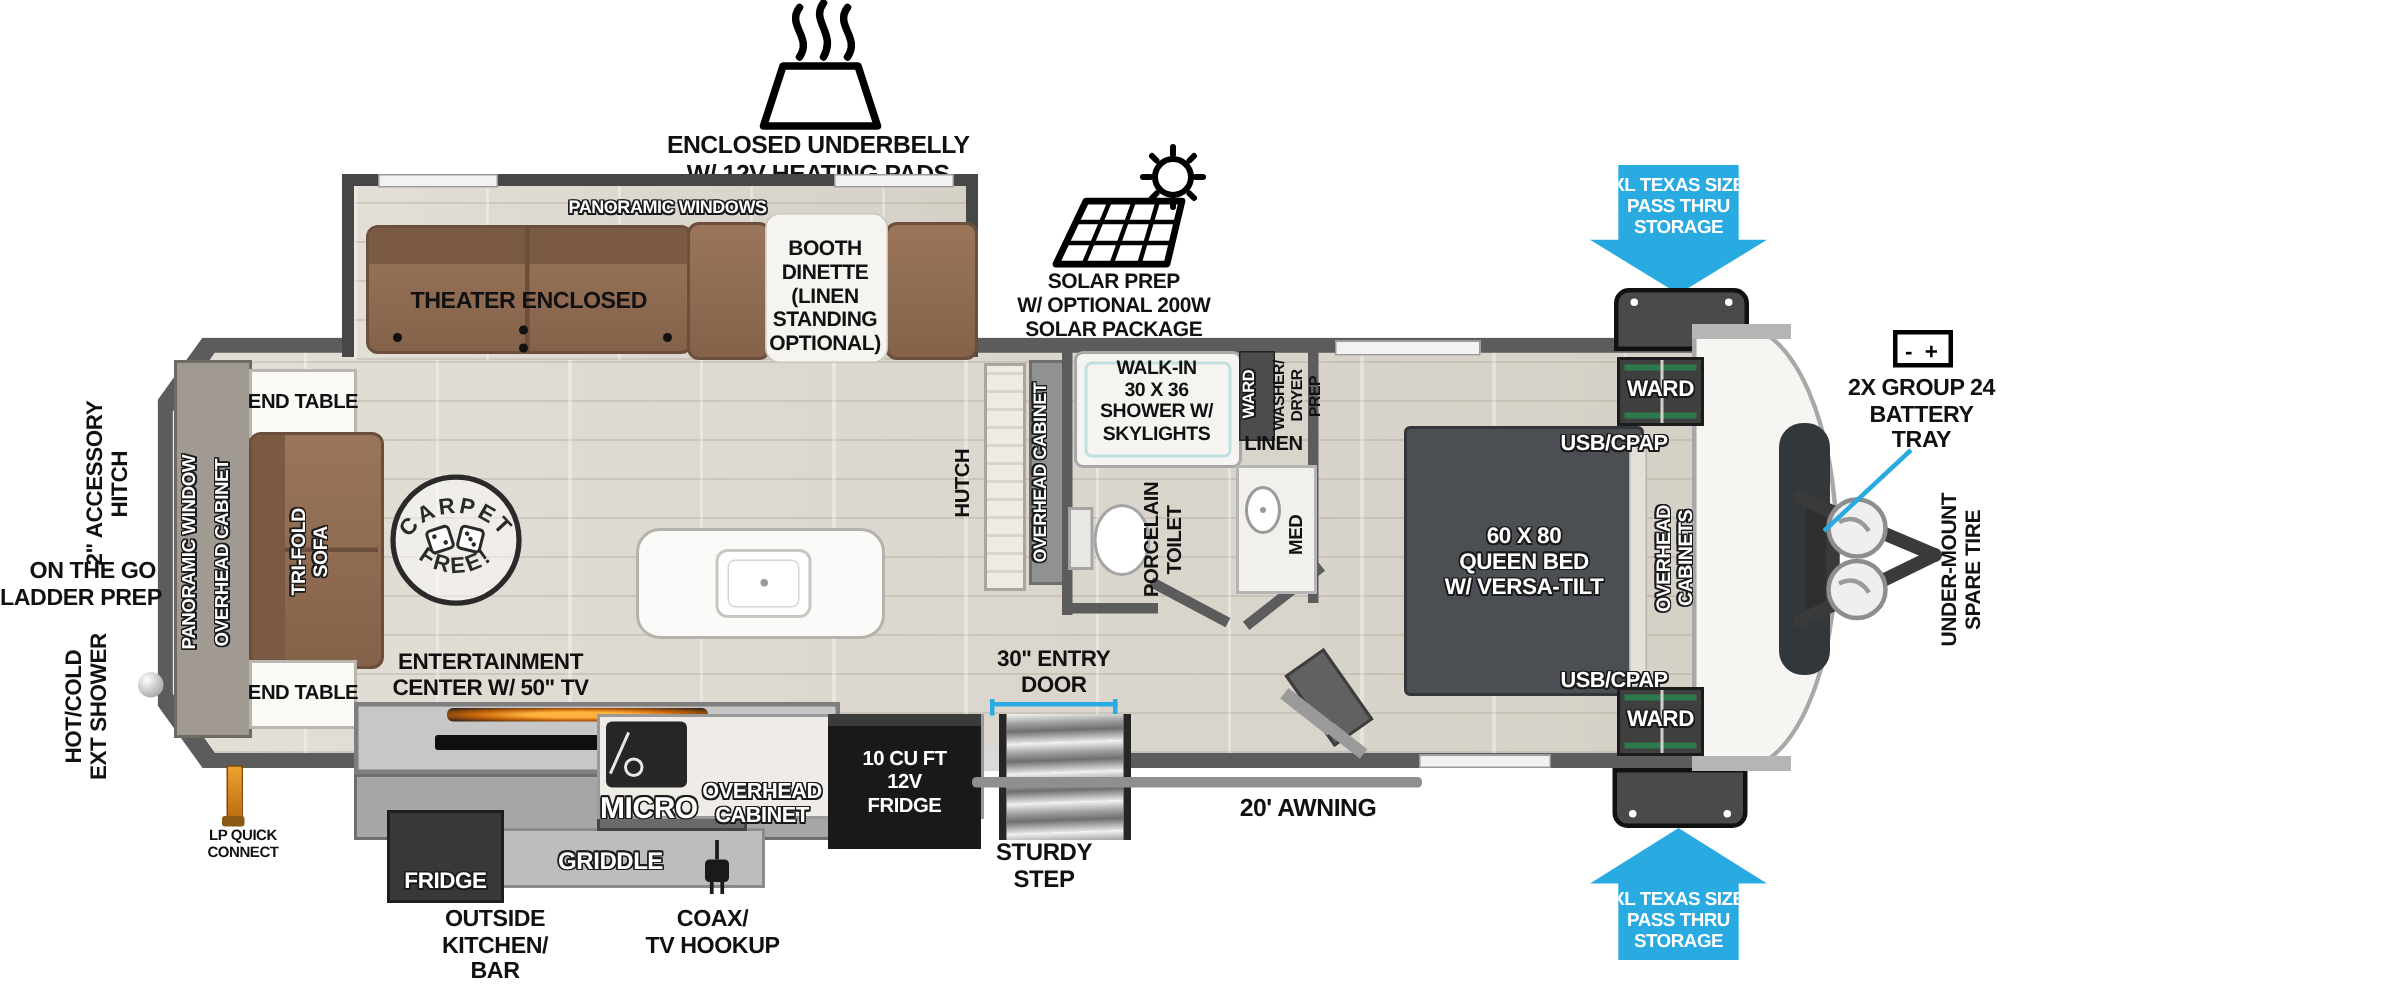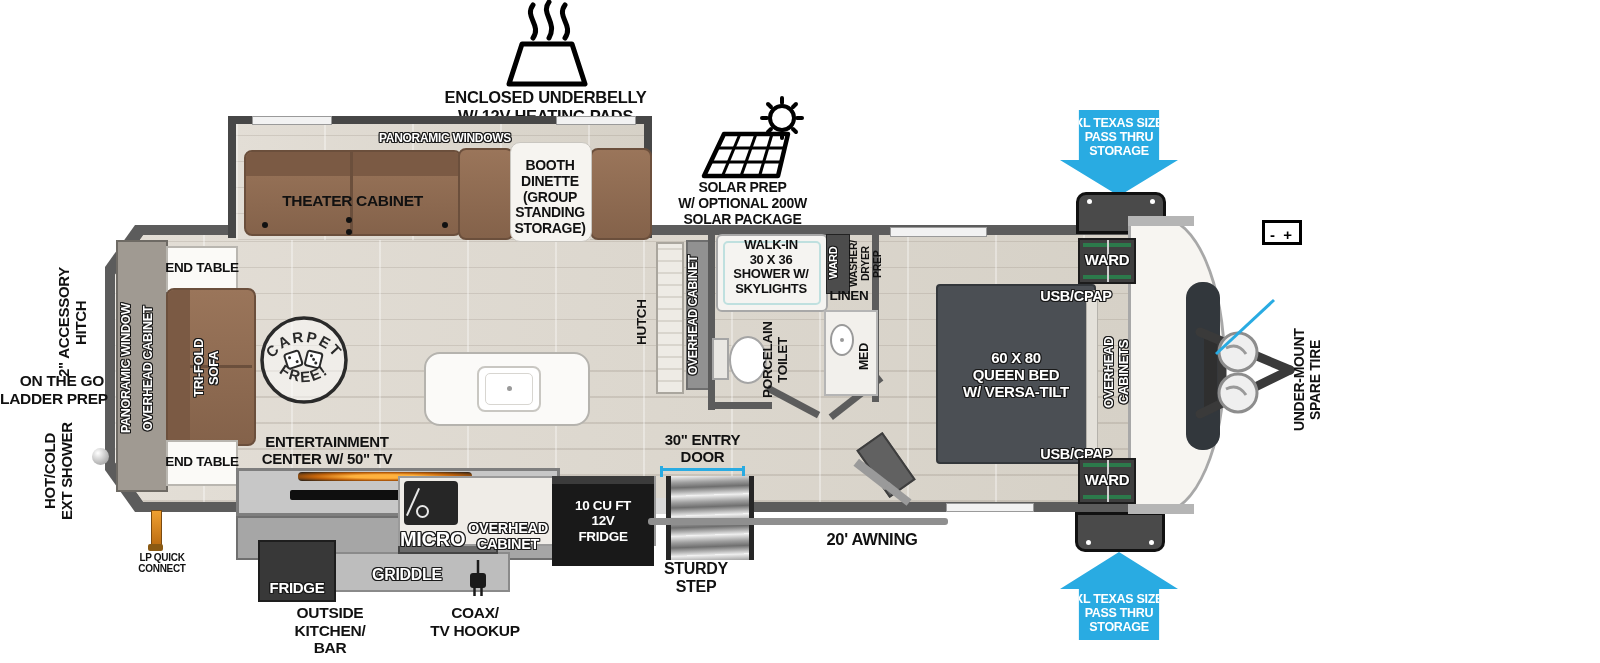--- a/index.html
+++ b/index.html
@@ -95,32 +95,32 @@
 
   <div class="abs brown" style="left:244px;top:150px;width:214px;height:82px">
     <div class="abs" style="left:0;top:0;width:100%;height:24px;background:#7b5a44;border-radius:6px 6px 0 0"></div>
     <div class="abs" style="left:104px;top:0;width:3px;height:100%;background:#6b4f3c"></div>
   </div>
   <div class="abs dot" style="left:262px;top:222px"></div>
   <div class="abs dot" style="left:346px;top:217px"></div>
   <div class="abs dot" style="left:346px;top:229px"></div>
   <div class="abs dot" style="left:442px;top:222px"></div>
   <div class="abs lbl" style="left:270px;top:192px;width:165px;font-size:15.5px">
-    <div>THEATER CABINET</div>
+    <div>THEATER ENCLOSED</div>
   </div>
 
   <div class="abs brown" style="left:458px;top:148px;width:52px;height:88px"></div>
   <div class="abs brown" style="left:590px;top:148px;width:58px;height:88px"></div>
   <div class="abs" style="left:510px;top:142px;width:80px;height:98px;background:#f6f4f0;border:1px solid #c9c6c0;border-radius:10px"></div>
   <div class="abs lbl" style="left:498px;top:158px;width:104px;font-size:14px">
     <div>BOOTH</div>
     <div>DINETTE</div>
-    <div>(GROUP</div>
+    <div>(LINEN</div>
     <div>STANDING</div>
-    <div>STORAGE)</div>
+    <div>OPTIONAL)</div>
   </div>
 
   <div class="abs" style="left:1076px;top:192px;width:84px;height:36px;background:#4a4a4a;border:3px solid #111;border-radius:10px 10px 0 0">
     <div class="abs" style="left:8px;top:4px;width:5px;height:5px;background:#fff;border-radius:50%"></div>
     <div class="abs" style="right:8px;top:4px;width:5px;height:5px;background:#fff;border-radius:50%"></div>
   </div>
   <div class="abs" style="left:1075px;top:512px;width:84px;height:34px;background:#4a4a4a;border:3px solid #111;border-radius:0 0 10px 10px">
     <div class="abs" style="left:8px;bottom:4px;width:5px;height:5px;background:#fff;border-radius:50%"></div>
     <div class="abs" style="right:8px;bottom:4px;width:5px;height:5px;background:#fff;border-radius:50%"></div>
   </div>
@@ -142,20 +142,25 @@
     <circle cx="46" cy="105" r="19" fill="#efefef" stroke="#8d8d8d" stroke-width="3"></circle>
     <path d="M34,60 q12,-6 20,6" fill="none" stroke="#9a9a9a" stroke-width="3"></path>
     <path d="M34,101 q12,-6 20,6" fill="none" stroke="#9a9a9a" stroke-width="3"></path>
   </svg>
   <svg class="abs" style="left:1204px;top:296px" width="80" height="62" viewBox="0 0 80 62">
     <line x1="70" y1="4" x2="12" y2="58" stroke="#29abe2" stroke-width="3"></line>
   </svg>
 
   <div class="abs" style="left:1262px;top:220px;width:40px;height:25px;border:3px solid #000;background:#fff;
        font-weight:bold;font-size:15px;text-align:center;line-height:23px;letter-spacing:2px;box-sizing:border-box">-  +</div>
+  <div class="abs lbl" style="left:1222px;top:250px;width:118px;font-size:15.5px">
+    <div>2X GROUP 24</div>
+    <div>BATTERY</div>
+    <div>TRAY</div>
+  </div>
   <div class="abs lbl vt" style="left:1292px;top:312px;width:36px;height:136px;font-size:14px">
     <div>UNDER-MOUNT</div>
     <div>SPARE TIRE</div>
   </div>
 
   <div class="abs lbl vt" style="left:56px;top:250px;width:44px;height:145px;font-size:15px">
     <div>2" ACCESSORY</div>
     <div>HITCH</div>
   </div>
   <div class="abs lbl" style="left:0;top:372px;width:104px;font-size:15.5px;text-align:right">

